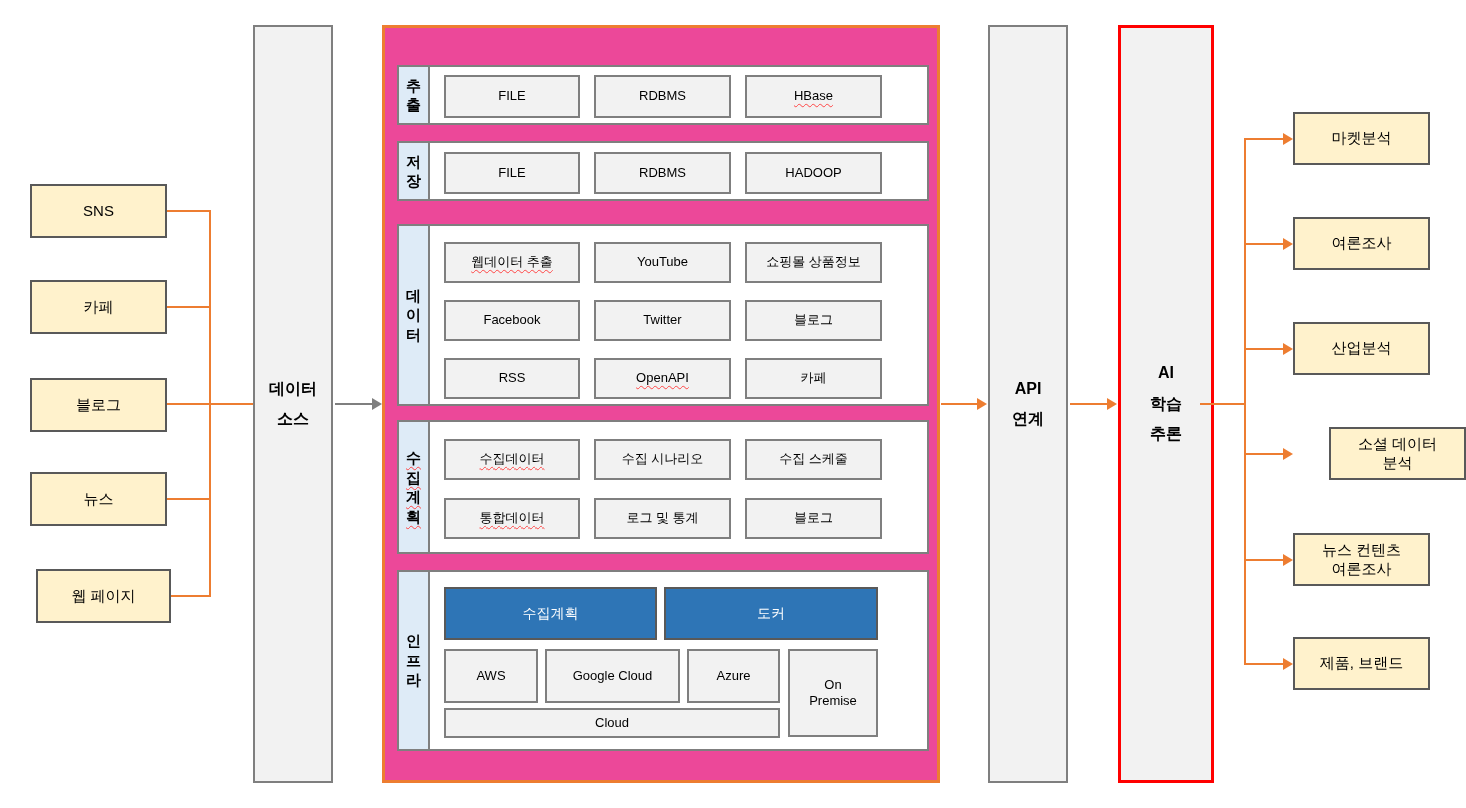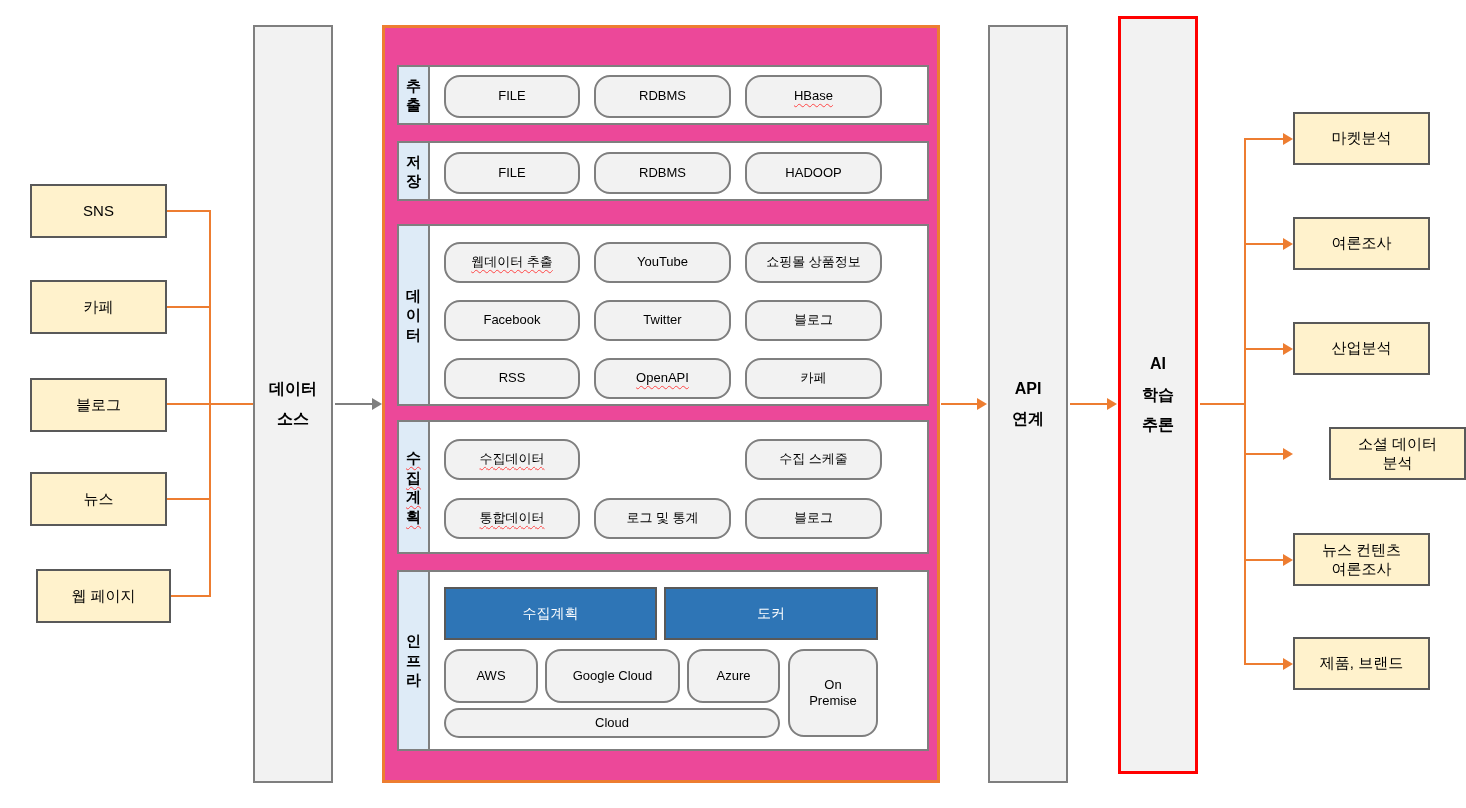--- a/index.html
+++ b/index.html
@@ -24,21 +24,21 @@
 
   
   .prow{position:absolute;width:532px;background:#ffffff;border:2px solid #7F7F7F;box-sizing:border-box;}
   .plabel{position:absolute;left:0;top:0;bottom:0;width:31px;background:#DEEBF7;
         border-right:2px solid #7F7F7F;box-sizing:border-box;
         display:flex;align-items:center;justify-content:center;}
   .plabel span{display:block;width:17px;word-break:break-all;text-align:center;
         font-size:15px;font-weight:600;line-height:1.3;}
 
   
-  .btn{position:absolute;background:#F2F2F2;border:2px solid #7F7F7F;border-radius:16px;
+  .btn{position:absolute;background:#F2F2F2;border:2px solid #7F7F7F;border-radius:0;
         box-sizing:border-box;display:flex;align-items:center;justify-content:center;
         font-size:13px;text-align:center;line-height:1.25;}
 
   
   .bluebtn{position:absolute;background:#2E75B6;border:2px solid #595959;box-sizing:border-box;
         color:#ffffff;display:flex;align-items:center;justify-content:center;font-size:14px;}
 
   
   .oline{position:absolute;background:#ED7D31;}
   .gline{position:absolute;background:#7F7F7F;}
@@ -117,20 +117,21 @@
       <div class="btn" style="left:346px;top:132px;width:137px;height:41px">카페</div>
     </div>
 
     <div class="prow" style="left:12px;top:392px;height:134px">
       <div class="plabel">
         <span class="squig">수집계획</span>
       </div>
       <div class="btn" style="left:45px;top:17px;width:136px;height:41px">
         <span class="squig">수집데이터</span>
       </div>
+      <div class="btn" style="left:195px;top:17px;width:137px;height:41px">수집 시나리오</div>
       <div class="btn" style="left:346px;top:17px;width:137px;height:41px">수집 스케줄</div>
       <div class="btn" style="left:45px;top:76px;width:136px;height:41px">
         <span class="squig">통합데이터</span>
       </div>
       <div class="btn" style="left:195px;top:76px;width:137px;height:41px">로그 및 통계</div>
       <div class="btn" style="left:346px;top:76px;width:137px;height:41px">블로그</div>
     </div>
 
     <div class="prow" style="left:12px;top:542px;height:181px">
       <div class="plabel">
@@ -152,21 +153,21 @@
   <div class="ohead" style="left:977px;top:398px"></div>
 
   <div class="tallbox" style="left:988px;top:25px;width:80px;height:758px">
     <div>API</div>
     <div>연계</div>
   </div>
 
   <div class="oline" style="left:1070px;top:403px;width:38px;height:2px"></div>
   <div class="ohead" style="left:1107px;top:398px"></div>
 
-  <div class="tallbox ai" style="left:1118px;top:16px;width:80px;height:758px">
+  <div class="tallbox ai" style="left:1118px;top:25px;width:96px;height:758px">
     <div>AI</div>
     <div>학습</div>
     <div>추론</div>
   </div>
 
   <div class="oline" style="left:1200px;top:403px;width:46px;height:2px"></div>
   <div class="oline" style="left:1244px;top:138px;width:2px;height:527px"></div>
 
   <div class="oline" style="left:1246px;top:138px;width:37px;height:2px"></div>
   <div class="ohead" style="left:1283px;top:133px"></div>

